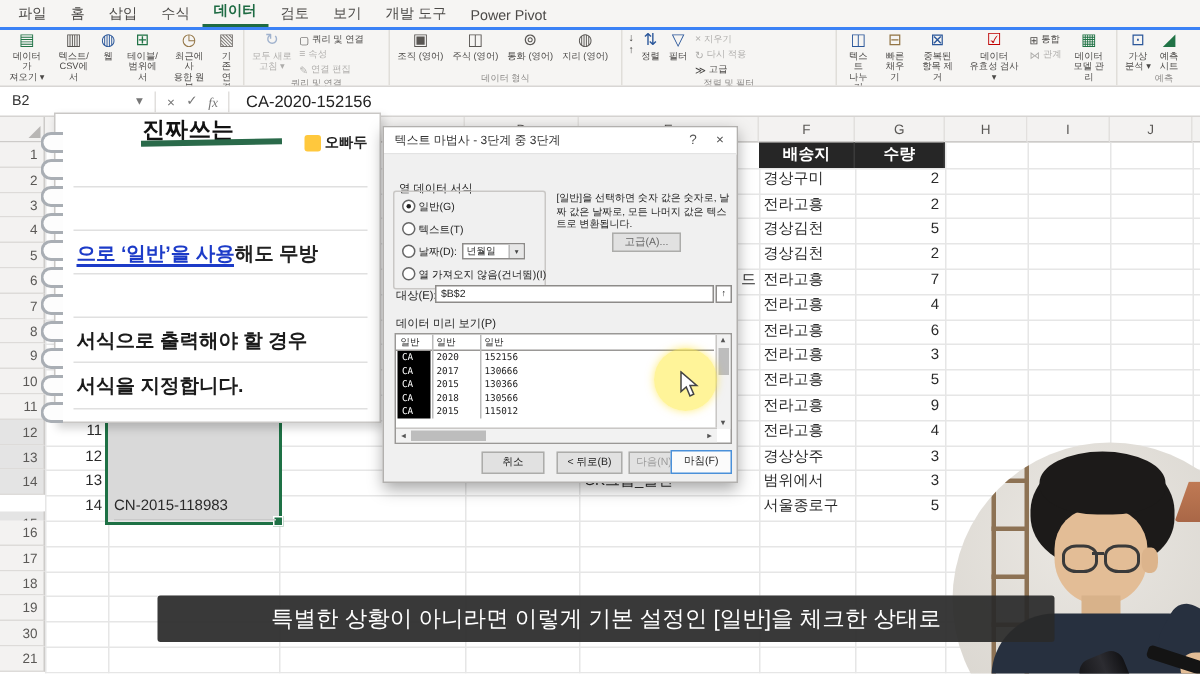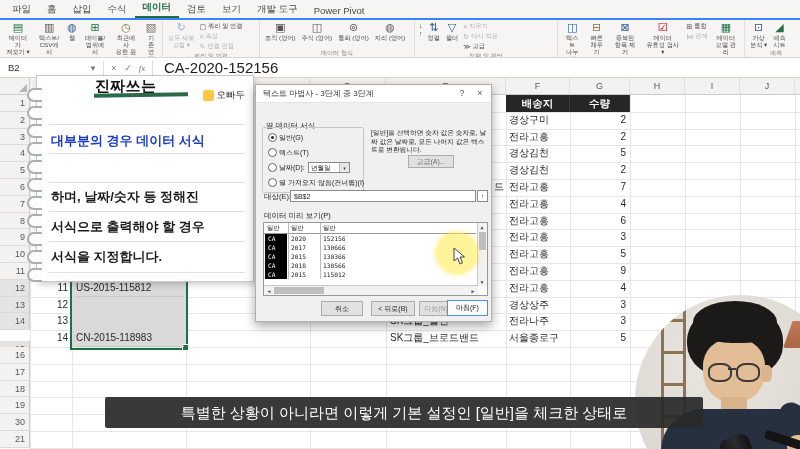--- a/index.html
+++ b/index.html
@@ -22,21 +22,21 @@
 .rsmall{display:flex;align-items:center;gap:2px;font-size:6.2px;color:#4b4947;white-space:nowrap}
 .rsmall .ricon{font-size:7px}
 .disabled{opacity:.42}
 .rglabel{font-size:6.1px;color:#8b8987;text-align:center;height:9px;line-height:9px}
 
 #fbar{left:0;top:58px;width:800px;height:20px;background:#fff;border-bottom:1px solid #d6d4d2;
   display:flex;align-items:center;font-size:9.5px;color:#333;box-sizing:border-box;z-index:2}
 #namebox{width:78px;padding-left:8px}
 .fdiv{width:1px;height:14px;background:#e1dfdd;margin:0 3px}
 .fico{width:14px;text-align:center;color:#777;font-size:9px}
-#fxval{padding-left:8px;font-size:15px;color:#222}
+#fxval{padding-left:8px;font-size:11px;color:#222}
 
 #grid{left:0;top:0;width:800px;height:449px;z-index:1}
 .gl{position:absolute;background:#e6e6e6}
 .colhdr,.rowhdr{position:absolute;background:#f3f2f1;color:#5a5856;font-size:9px;box-sizing:border-box}
 .colhdr{border-bottom:1px solid #cdcbc9;border-right:1px solid #e2e0de;text-align:center;line-height:17px}
 .rowhdr{border-bottom:1px solid #dddbd9;border-right:1px solid #cdcbc9;text-align:right;padding-right:4px}
 .cell{position:absolute;font-size:10px;color:#2a2a2a;white-space:nowrap;box-sizing:border-box}
 .darkcell{position:absolute;background:#262626;color:#fff;font-weight:bold;font-size:10.5px;
   text-align:center;box-sizing:border-box;border-right:1px solid #3a3a3a}
 
@@ -182,29 +182,27 @@
     <div class="cell" style="left: 509px; top: 229.4px; height: 16.8px; line-height: 16.8px;">전라고흥</div>
     <div class="cell" style="left: 570px; top: 229.4px; width: 56px; height: 16.8px; line-height: 16.8px; text-align: right;">3</div>
     <div class="cell" style="left: 509px; top: 246.2px; height: 16.8px; line-height: 16.8px;">전라고흥</div>
     <div class="cell" style="left: 570px; top: 246.2px; width: 56px; height: 16.8px; line-height: 16.8px; text-align: right;">5</div>
     <div class="cell" style="left: 509px; top: 263px; height: 16.8px; line-height: 16.8px;">전라고흥</div>
     <div class="cell" style="left: 570px; top: 263px; width: 56px; height: 16.8px; line-height: 16.8px; text-align: right;">9</div>
     <div class="cell" style="left: 509px; top: 279.8px; height: 16.8px; line-height: 16.8px;">전라고흥</div>
     <div class="cell" style="left: 570px; top: 279.8px; width: 56px; height: 16.8px; line-height: 16.8px; text-align: right;">4</div>
     <div class="cell" style="left: 509px; top: 296.6px; height: 16.8px; line-height: 16.8px;">경상상주</div>
     <div class="cell" style="left: 570px; top: 296.6px; width: 56px; height: 16.8px; line-height: 16.8px; text-align: right;">3</div>
-    <div class="cell" style="left: 509px; top: 313.4px; height: 16.8px; line-height: 16.8px;">전라나주</div>
+    <div class="cell" style="left: 509px; top: 313.4px; height: 16.8px; line-height: 16.8px;">범위에서</div>
     <div class="cell" style="left: 570px; top: 313.4px; width: 56px; height: 16.8px; line-height: 16.8px; text-align: right;">3</div>
     <div class="cell" style="left: 509px; top: 330.2px; height: 16.8px; line-height: 16.8px;">서울종로구</div>
     <div class="cell" style="left: 570px; top: 330.2px; width: 56px; height: 16.8px; line-height: 16.8px; text-align: right;">5</div>
     <div class="cell" style="left: 494px; top: 179px; height: 16.8px; line-height: 16.8px;">드</div>
     <div class="cell" style="left: 390px; top: 313.4px; height: 16.8px; line-height: 16.8px;">SK그룹_울산</div>
-    <div class="cell" style="left: 390px; top: 330.2px; height: 16.8px; line-height: 16.8px;">SK그룹_브로드밴드</div>
     <div class="cell" style="left: 30px; top: 279.8px; width: 38px; height: 16.8px; line-height: 16.8px; text-align: right;">11</div>
-    <div class="cell" style="left: 76px; top: 279.8px; width: 108px; height: 16.8px; line-height: 16.8px; border-bottom: 1px solid rgb(201, 201, 201);">US-2015-115812</div>
     <div class="cell" style="left: 30px; top: 296.6px; width: 38px; height: 16.8px; line-height: 16.8px; text-align: right;">12</div>
     <div class="cell" style="left: 30px; top: 313.4px; width: 38px; height: 16.8px; line-height: 16.8px; text-align: right;">13</div>
     <div class="cell" style="left: 30px; top: 330.2px; width: 38px; height: 16.8px; line-height: 16.8px; text-align: right;">14</div>
     <div class="cell" style="left: 76px; top: 330.2px; width: 108px; height: 16.8px; line-height: 16.8px; border-bottom: 1px solid rgb(201, 201, 201);">CN-2015-118983</div>
   </div>
 
 <div id="tabbar" class="abs">
     <div class="rtab">파일</div>
     <div class="rtab">홈</div>
     <div class="rtab">삽입</div>
@@ -334,27 +332,26 @@
   <div class="fico" style="font-style:italic;font-family:'Liberation Serif',serif">fx</div>
   <div class="fdiv"></div>
   <div id="fxval">CA-2020-152156</div>
 </div>
 
 <div id="tipbox" class="abs">
   <div class="tip-title" style="left:58px;top:1px">진짜쓰는</div>
   <div class="tip-green-bar" style="left:57px;top:17px;width:94px;height:3.5px"></div>
   <div style="position:absolute;right:8px;top:13px;display:flex;align-items:center;gap:3px">
     <span style="width:11px;height:11px;background:#ffc83d;border-radius:2px;display:inline-block"></span>
-    <span style="font-size:9.5px;font-weight:400;color:#222">오빠두</span>
+    <span style="font-size:9.5px;font-weight:700;color:#222">오빠두</span>
   </div>
   <div class="tip-rule" style="top:48px"></div>
-  <div class="tip-line" style="left:14px;top:56px;color:#1c3bc8">대부분의 경우 데이터 서식</div>
   <div class="tip-rule" style="top:77px"></div>
+  <div class="tip-line" style="left:14px;top:84px;color:#1c3bc8"><span style="border-bottom:2px solid #1c3bc8">으로 ‘일반’을 사용</span><span style="color:#222">해도 무방</span></div>
   <div class="tip-rule" style="top:106px"></div>
-  <div class="tip-line" style="left:14px;top:112px;color:#1b1b1b">하며, 날짜/숫자 등 정해진</div>
   <div class="tip-rule" style="top:135px"></div>
   <div class="tip-line" style="left:14px;top:142px;color:#1b1b1b">서식으로 출력해야 할 경우</div>
   <div class="tip-rule" style="top:165px"></div>
   <div class="tip-line" style="left:14px;top:172px;color:#1b1b1b">서식을 지정합니다.</div>
   <div class="tip-rule" style="top:196px"></div>
 </div>
 
 <div id="dlg" class="abs">
   <div class="titlebar">텍스트 마법사 - 3단계 중 3단계</div>
   <div class="dlgsys" style="right:20px">?</div>

